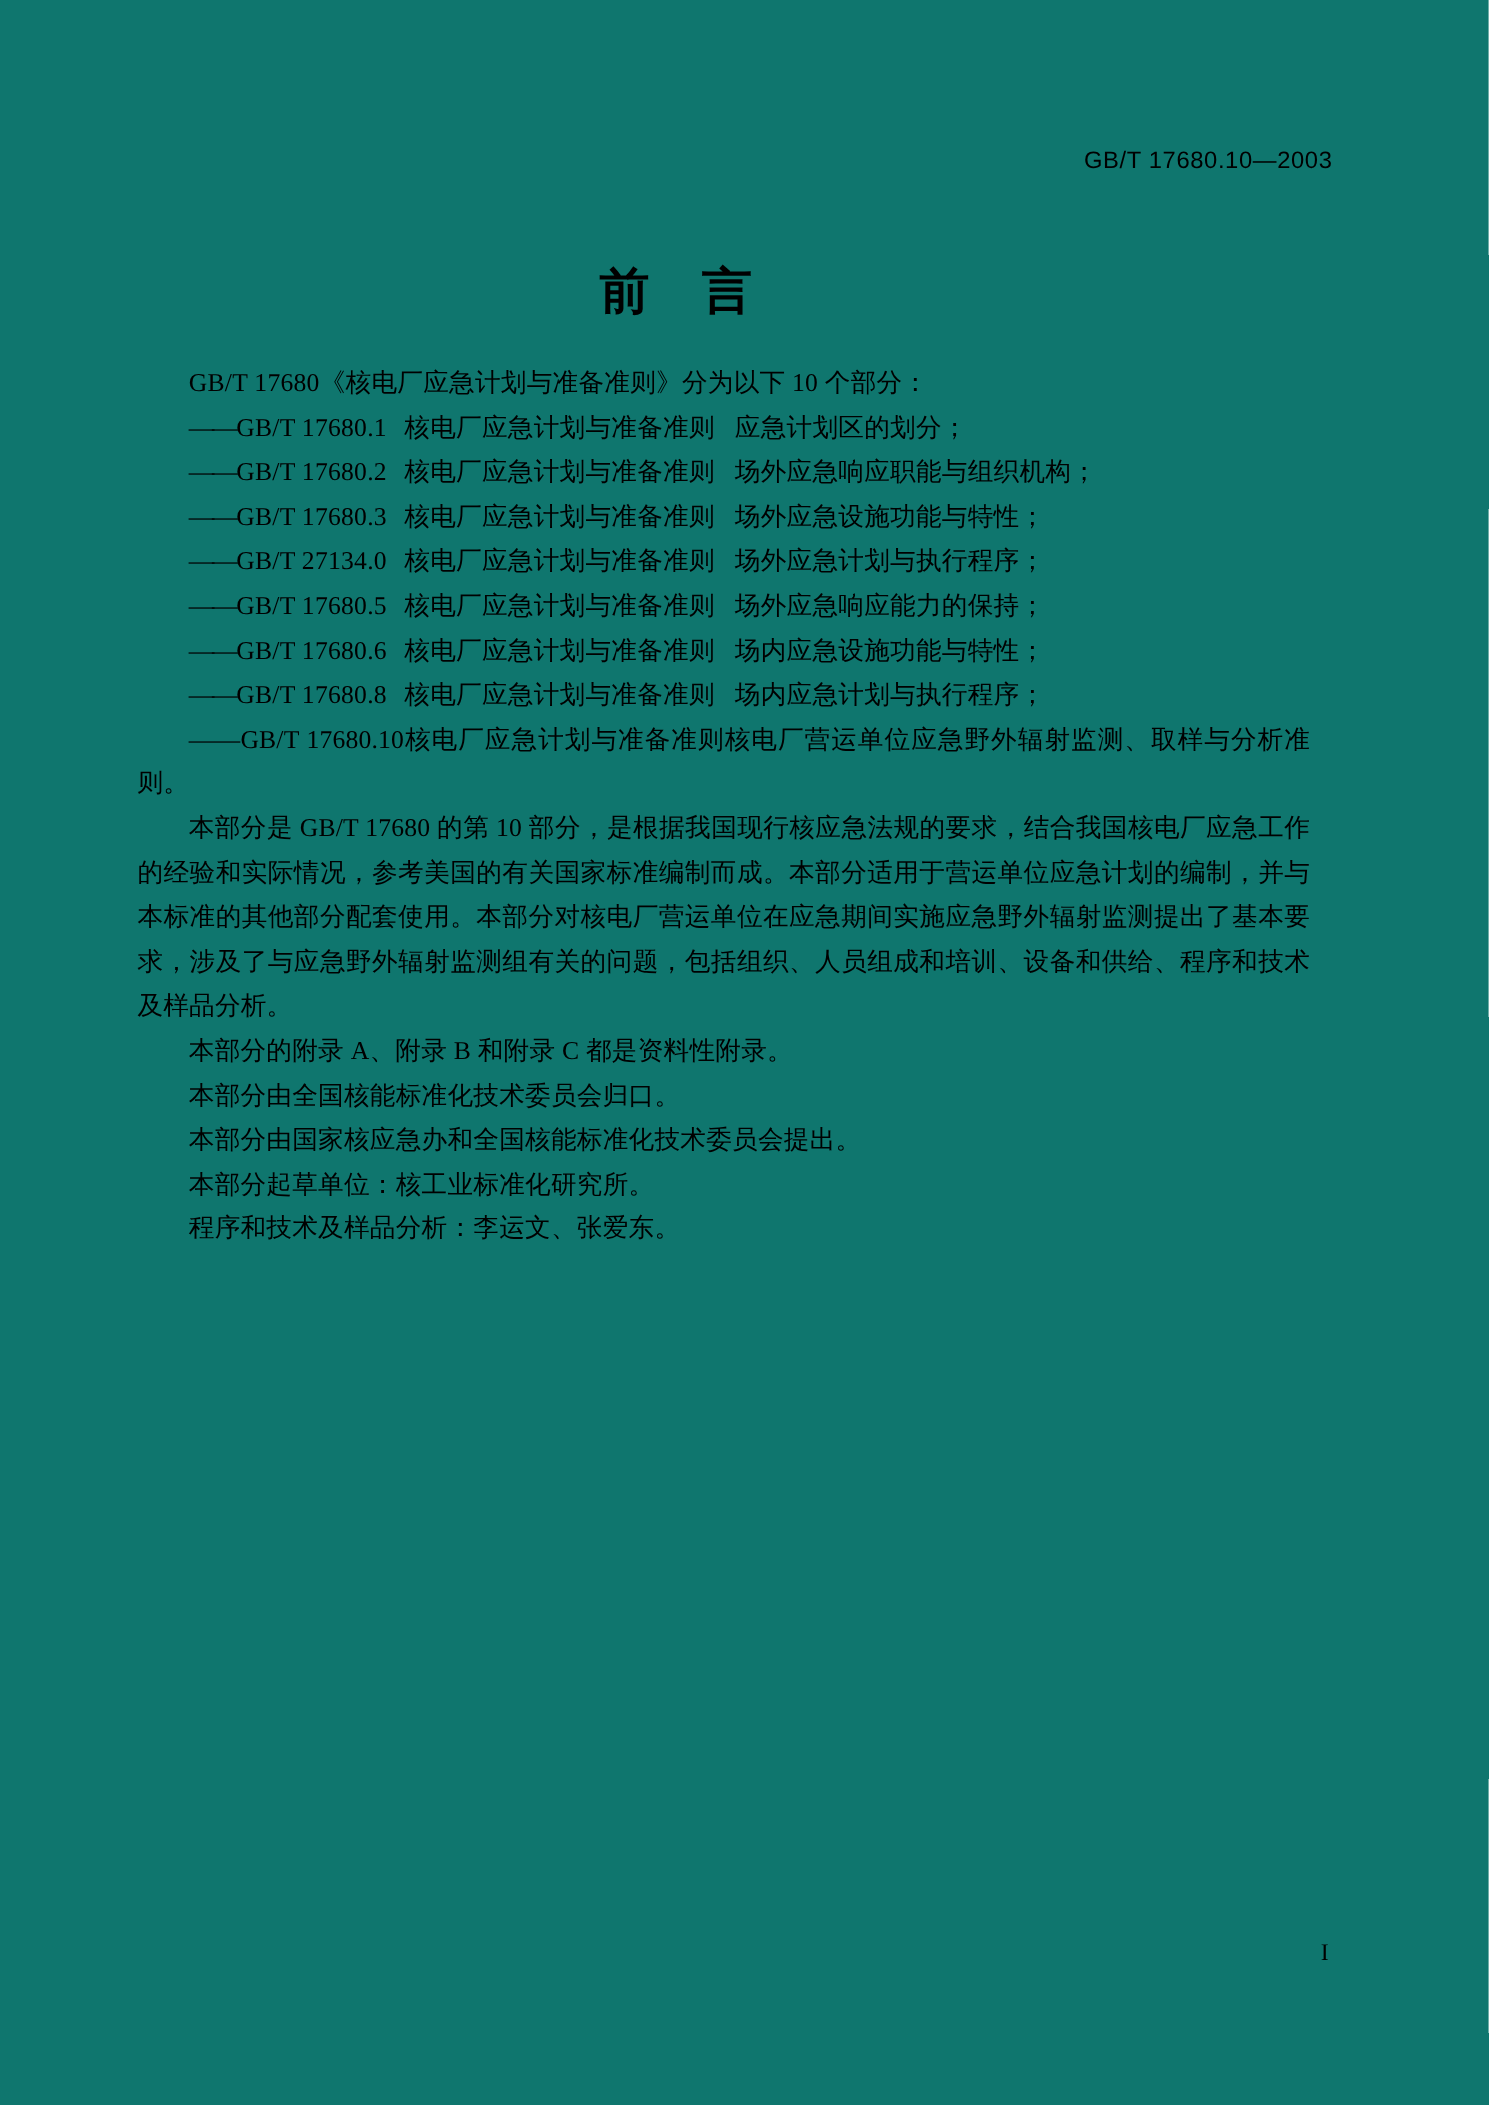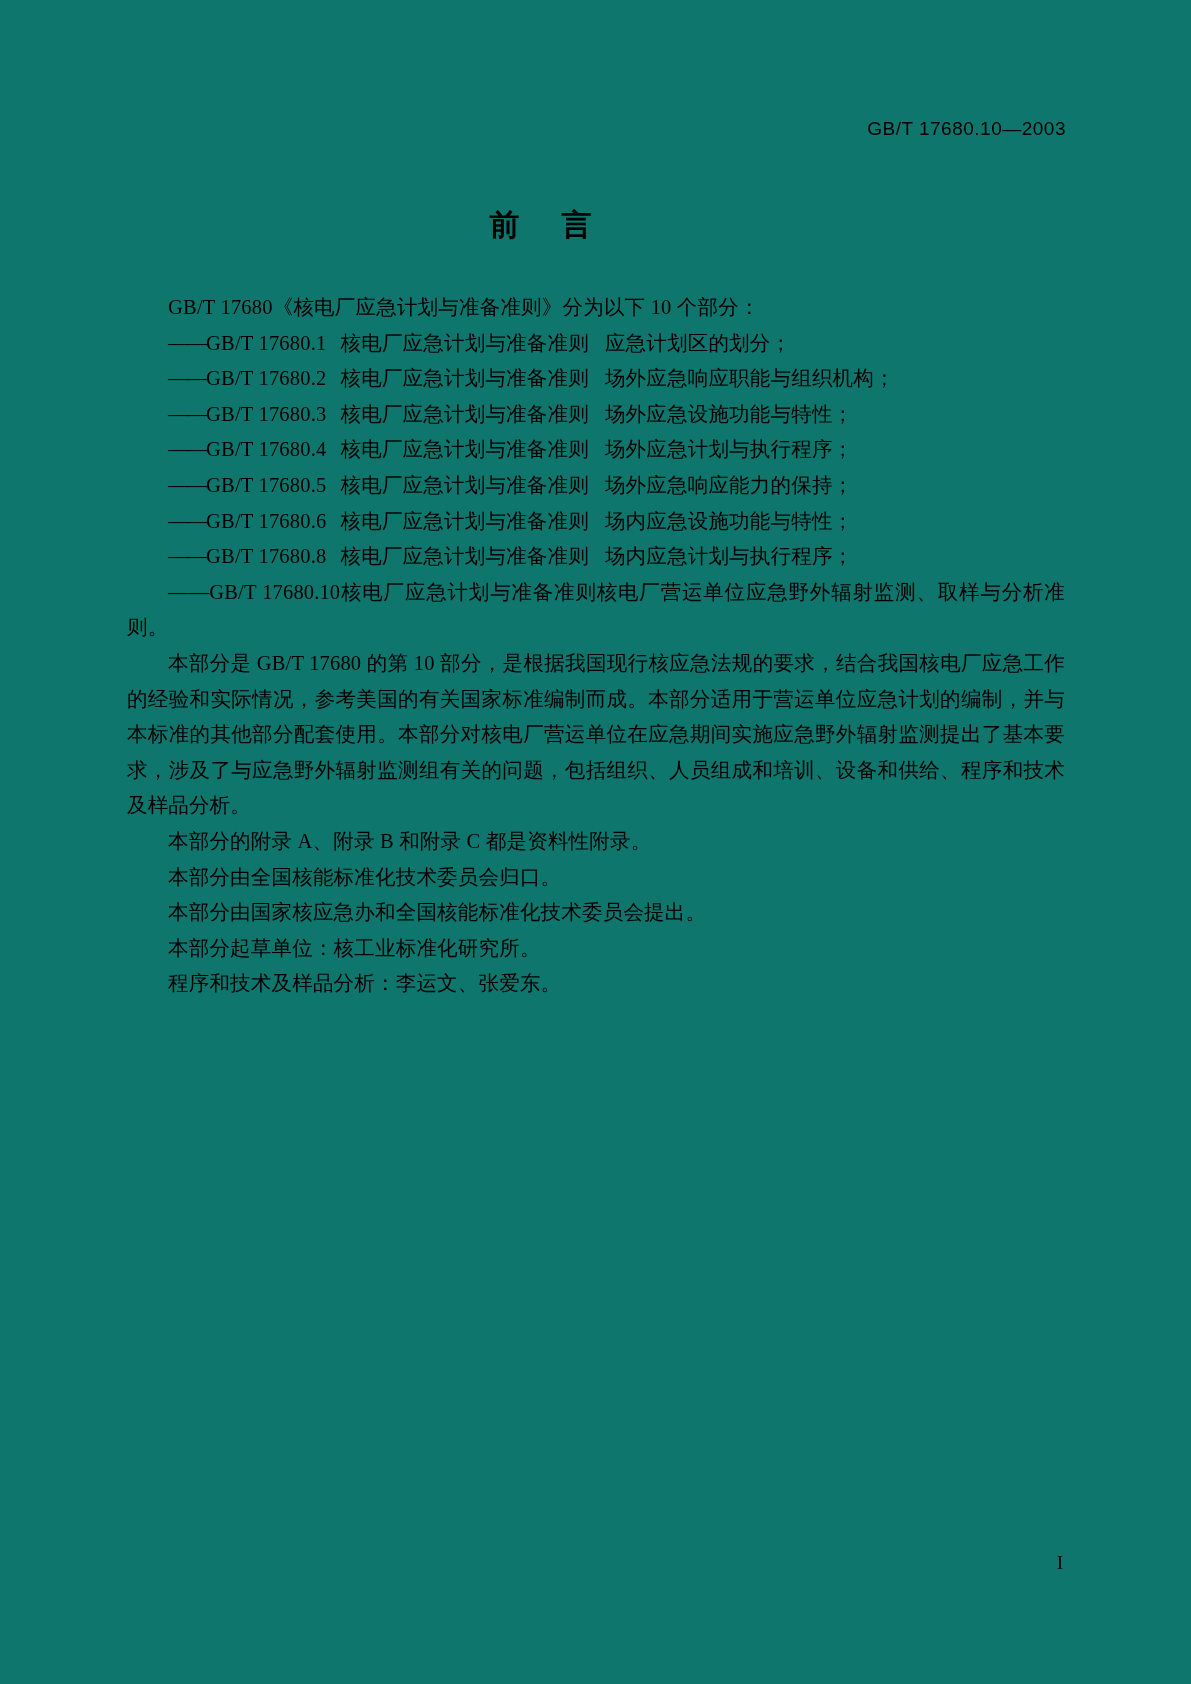--- a/index.html
+++ b/index.html
@@ -28,28 +28,28 @@
     white-space: nowrap;
   }
   .doc-title {
     position: absolute;
     top: 205px;
     left: 0;
     width: 1081px;
     text-align: center;
     font-family: "DejaVu Sans", sans-serif;
     font-weight: bold;
-    font-size: 30px;
+    font-size: 40px;
     letter-spacing: 42px;
     text-indent: 42px;
   }
   .content {
     position: absolute;
     top: 290px;
-    left: 127px;
+    left: 110px;
     width: 938px;
     font-size: 20.5px;
     line-height: 35.6px;
     text-align: justify;
   }
   .para {
     margin: 0;
     text-indent: 2em;
     letter-spacing: 0.2px;
   }
@@ -101,21 +101,21 @@
   <div class="content">
 
     <p class="intro-line">GB/T 17680《核电厂应急计划与准备准则》分为以下 10 个部分：</p>
 
     <p class="list-line"><span class="dash">——</span><span>GB/T 17680.1</span><span class="gap"></span><span>核电厂应急计划与准备准则</span><span class="gap-wide"></span><span>应急计划区的划分；</span></p>
 
     <p class="list-line"><span class="dash">——</span><span>GB/T 17680.2</span><span class="gap"></span><span>核电厂应急计划与准备准则</span><span class="gap-wide"></span><span>场外应急响应职能与组织机构；</span></p>
 
     <p class="list-line"><span class="dash">——</span><span>GB/T 17680.3</span><span class="gap"></span><span>核电厂应急计划与准备准则</span><span class="gap-wide"></span><span>场外应急设施功能与特性；</span></p>
 
-    <p class="list-line"><span class="dash">——</span><span>GB/T 17680.4</span><span class="gap"></span><span>核电厂应急计划与准备准则</span><span class="gap-wide"></span><span>场外应急计划与执行程序；</span></p>
+    <p class="list-line"><span class="dash">——</span><span>GB/T 27134.0</span><span class="gap"></span><span>核电厂应急计划与准备准则</span><span class="gap-wide"></span><span>场外应急计划与执行程序；</span></p>
 
     <p class="list-line"><span class="dash">——</span><span>GB/T 17680.5</span><span class="gap"></span><span>核电厂应急计划与准备准则</span><span class="gap-wide"></span><span>场外应急响应能力的保持；</span></p>
 
     <p class="list-line"><span class="dash">——</span><span>GB/T 17680.6</span><span class="gap"></span><span>核电厂应急计划与准备准则</span><span class="gap-wide"></span><span>场内应急设施功能与特性；</span></p>
 
 
     <p class="list-line"><span class="dash">——</span><span>GB/T 17680.8</span><span class="gap"></span><span>核电厂应急计划与准备准则</span><span class="gap-wide"></span><span>场内应急计划与执行程序；</span></p>
 
 
     <p class="para-block"><span class="dash">——</span><span>GB/T 17680.10</span><span class="gap"></span><span>核电厂应急计划与准备准则</span><span class="gap-wide"></span><span>核电厂营运单位应急野外辐射监测、取样与分析准则。</span></p>

